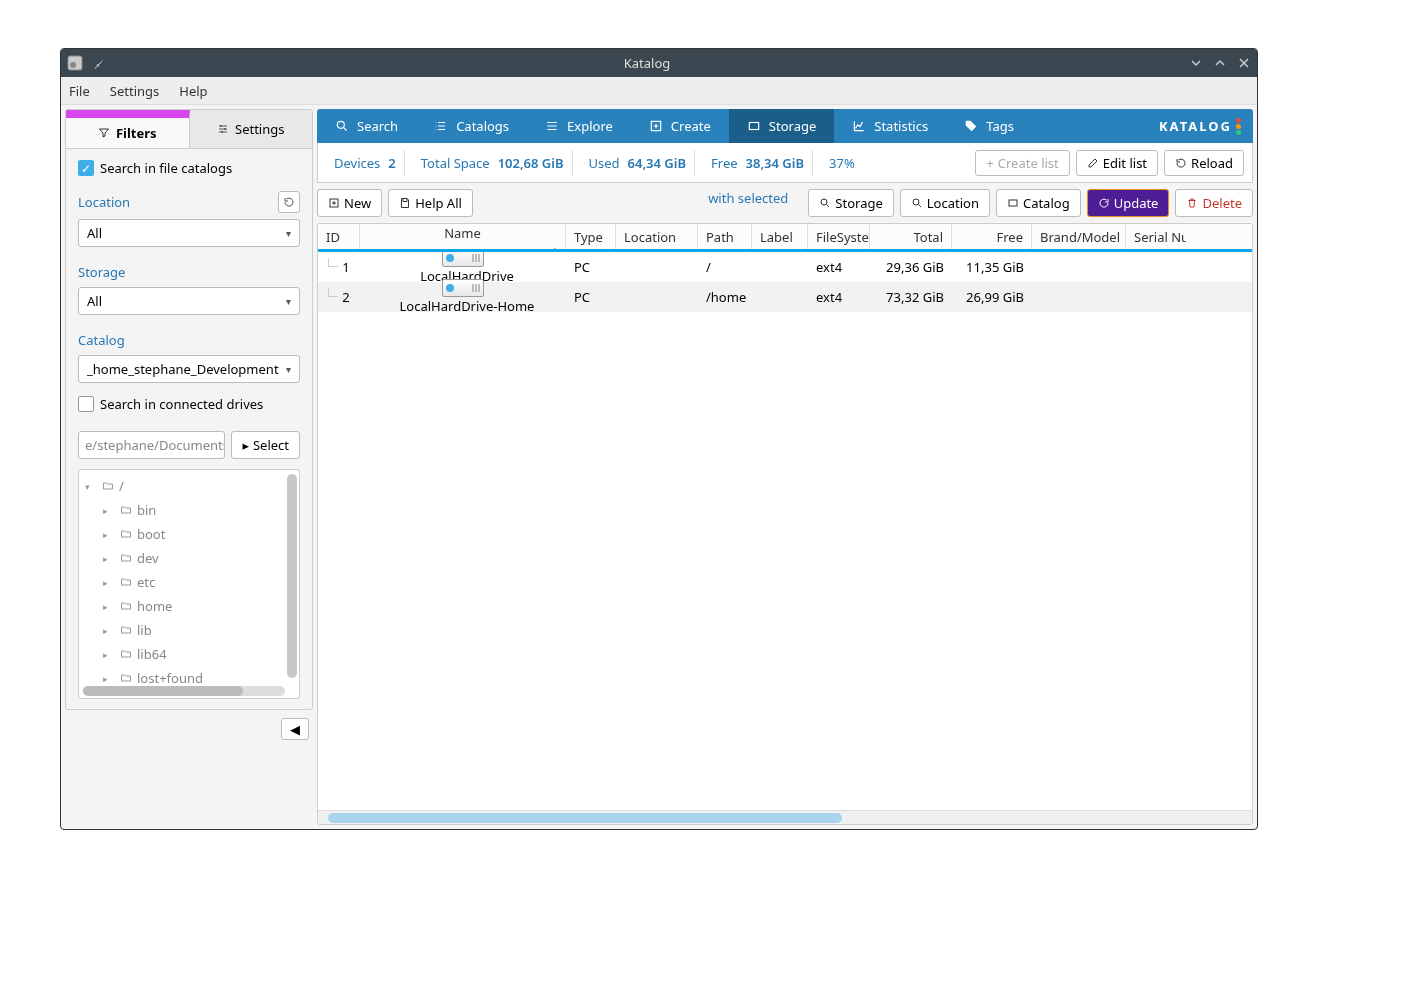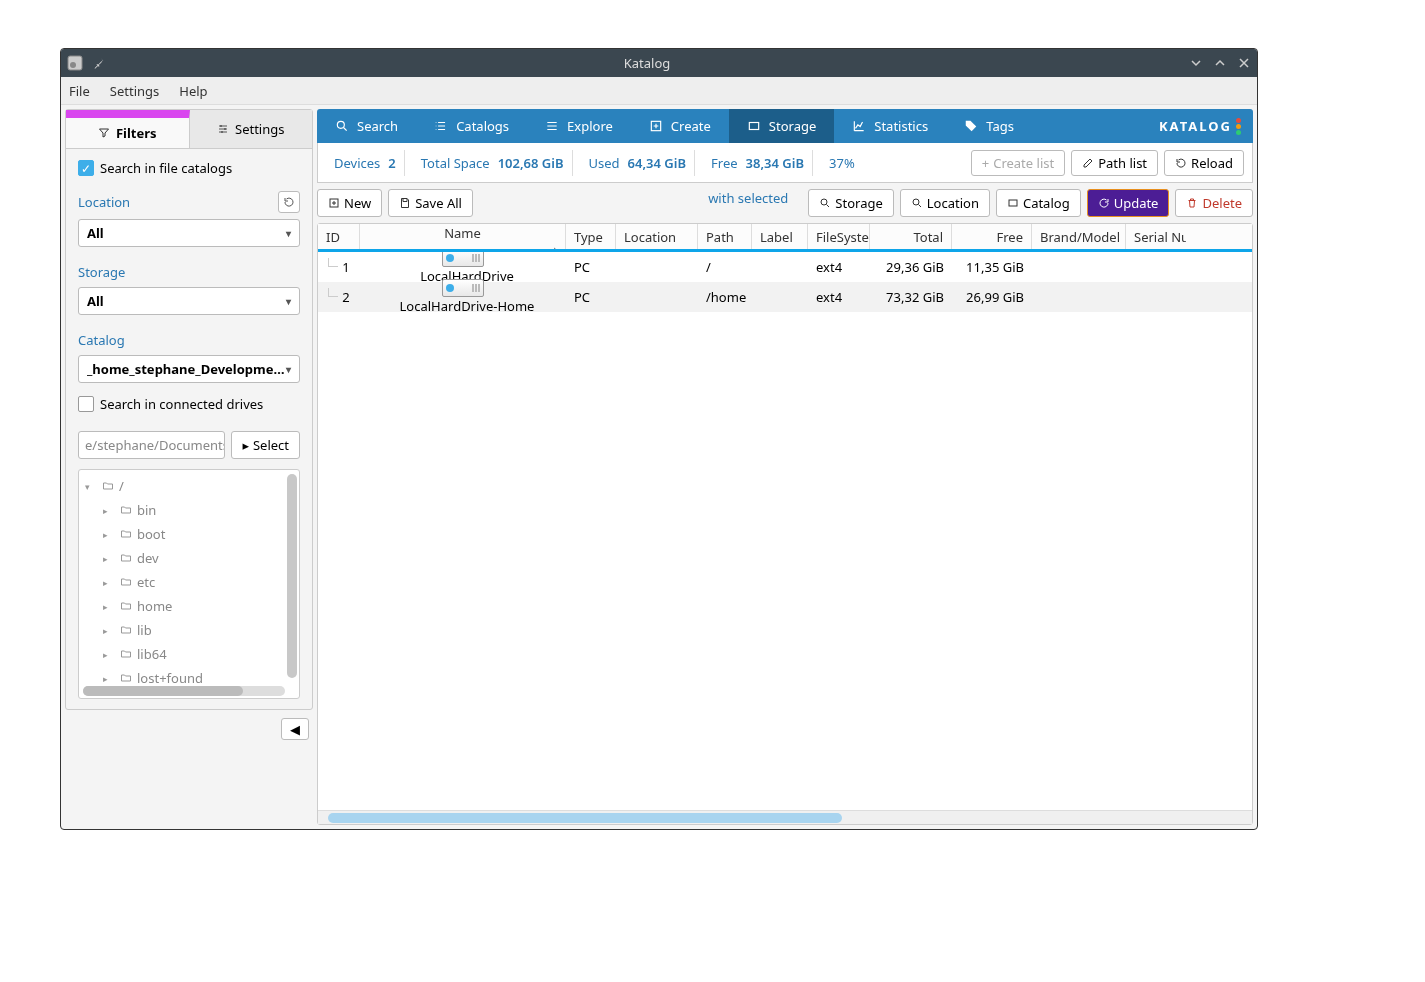--- a/index.html
+++ b/index.html
@@ -17,21 +17,21 @@
 .sidetabs { display: flex; border-bottom: 1px solid #ccc; }
 .sidetab { flex: 1; padding: 6px 8px; display: flex; align-items: center; justify-content: center; gap: 6px; background: #e8e8e8; border-right: 1px solid #ccc; font-size: 13px; }
 .sidetab.active { background: #f9f9f9; border-top: 8px solid #d946ef; font-weight: bold; }
 .sidetab:last-child { border-right: none; }
 .sidecontent { padding: 10px 12px; flex: 1; overflow: hidden; display: flex; flex-direction: column; }
 .checkbox-row { display: flex; align-items: center; gap: 6px; margin-bottom: 10px; }
 .checkbox { width: 16px; height: 16px; border: 1px solid #999; border-radius: 2px; display: flex; align-items: center; justify-content: center; background: #fff; }
 .checkbox.checked { background: #3daee9; border-color: #3daee9; color: #fff; font-size: 12px; }
 .section-label { color: #2a78b2; font-size: 13px; margin-bottom: 6px; margin-top: 4px; display: flex; justify-content: space-between; align-items: center; }
 .small-btn { width: 22px; height: 22px; border: 1px solid #bbb; border-radius: 3px; background: #fff; display: flex; align-items: center; justify-content: center; font-size: 12px; }
-.select { width: 100%; height: 28px; border: 1px solid #bbb; border-radius: 3px; background: #fff; padding: 0 8px; display: flex; align-items: center; justify-content: space-between; margin-bottom: 12px; font-size: 13px; font-weight: bold; }
+.select { width: 100%; height: 28px; border: 1px solid #bbb; border-radius: 3px; background: #fff; padding: 0 8px; display: flex; align-items: center; justify-content: space-between; margin-bottom: 12px; font-size: 13px; }
 .select .chev { font-size: 10px; color: #555; }
 .spacer { flex: 1; }
 .input-row { display: flex; gap: 6px; margin-top: 8px; }
 .text-input { flex: 1; height: 28px; border: 1px solid #bbb; border-radius: 3px; background: #fff; padding: 0 6px; display: flex; align-items: center; color: #888; font-size: 12px; overflow: hidden; }
 .btn { height: 28px; border: 1px solid #bbb; border-radius: 3px; background: #fff; padding: 0 10px; display: flex; align-items: center; gap: 4px; font-size: 13px; }
 .tree { border: 1px solid #ccc; border-radius: 3px; background: #fff; margin-top: 10px; height: 230px; overflow: hidden; position: relative; }
 .tree-inner { padding: 4px 6px; color: #888; font-size: 13px; }
 .tree-row { display: flex; align-items: center; gap: 4px; padding: 3px 0; }
 .tree-row .toggle { width: 12px; font-size: 9px; color: #999; }
 .tree-scroll { position: absolute; right: 2px; top: 4px; bottom: 20px; width: 10px; background: #c8c8c8; border-radius: 5px; }
@@ -381,21 +381,21 @@
           <div class="btn disabled">
               <span>+</span>
               <span>Create list</span>
             </div>
           <div class="btn">
               <span>
                 <svg width="12" height="12" viewBox="0 0 24 24">
                   <path fill="none" stroke="#333" stroke-width="2" d="M4 20h4L20 8l-4-4L4 16z"></path>
                 </svg>
               </span>
-              <span>Path list</span>
+              <span>Edit list</span>
             </div>
           <div class="btn">
               <span>
                 <svg width="12" height="12" viewBox="0 0 24 24">
                   <path fill="none" stroke="#333" stroke-width="2" d="M4 12a8 8 0 1 0 3-6M4 4v6h6"></path>
                 </svg>
               </span>
               <span>Reload</span>
             </div>
         </div>
@@ -410,21 +410,21 @@
               </svg>
             </span>
             <span>New</span>
           </div>
         <div class="btn">
             <span>
               <svg width="12" height="12" viewBox="0 0 24 24">
                 <path fill="none" stroke="#333" stroke-width="2" d="M5 3h11l3 3v15H5z M8 3v6h8V3"></path>
               </svg>
             </span>
-            <span>Save All</span>
+            <span>Help All</span>
           </div>
         <span class="link-text" style="margin-left:auto">with selected</span>
         <div class="btn">
             <span>
               <svg width="12" height="12" viewBox="0 0 24 24">
                 <circle cx="10" cy="10" r="6" fill="none" stroke="#333" stroke-width="2"></circle>
                 <path stroke="#333" stroke-width="2" d="M15 15l5 5"></path>
               </svg>
             </span>
             <span>Storage</span>

